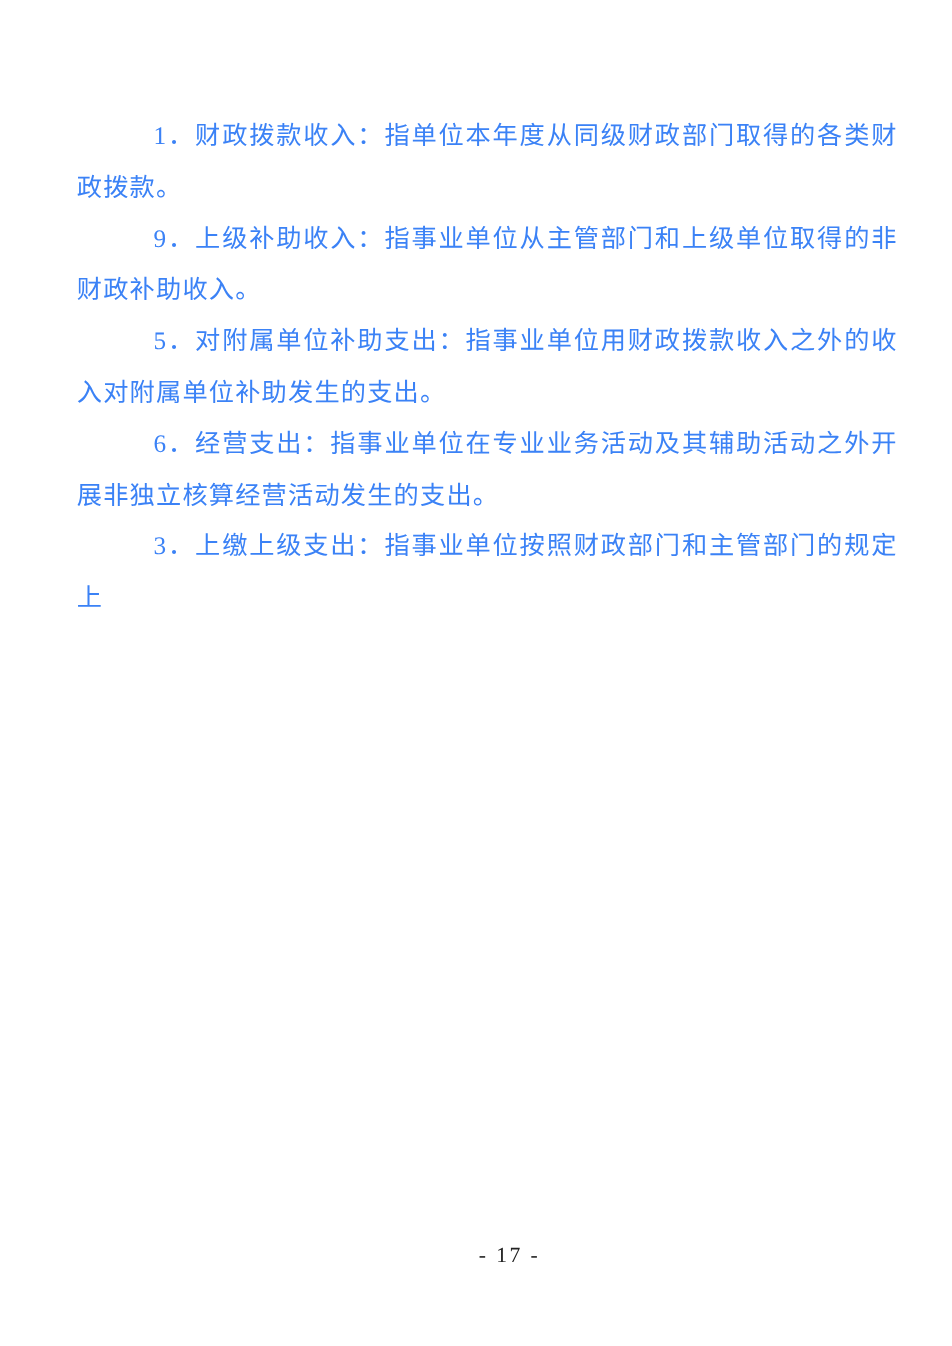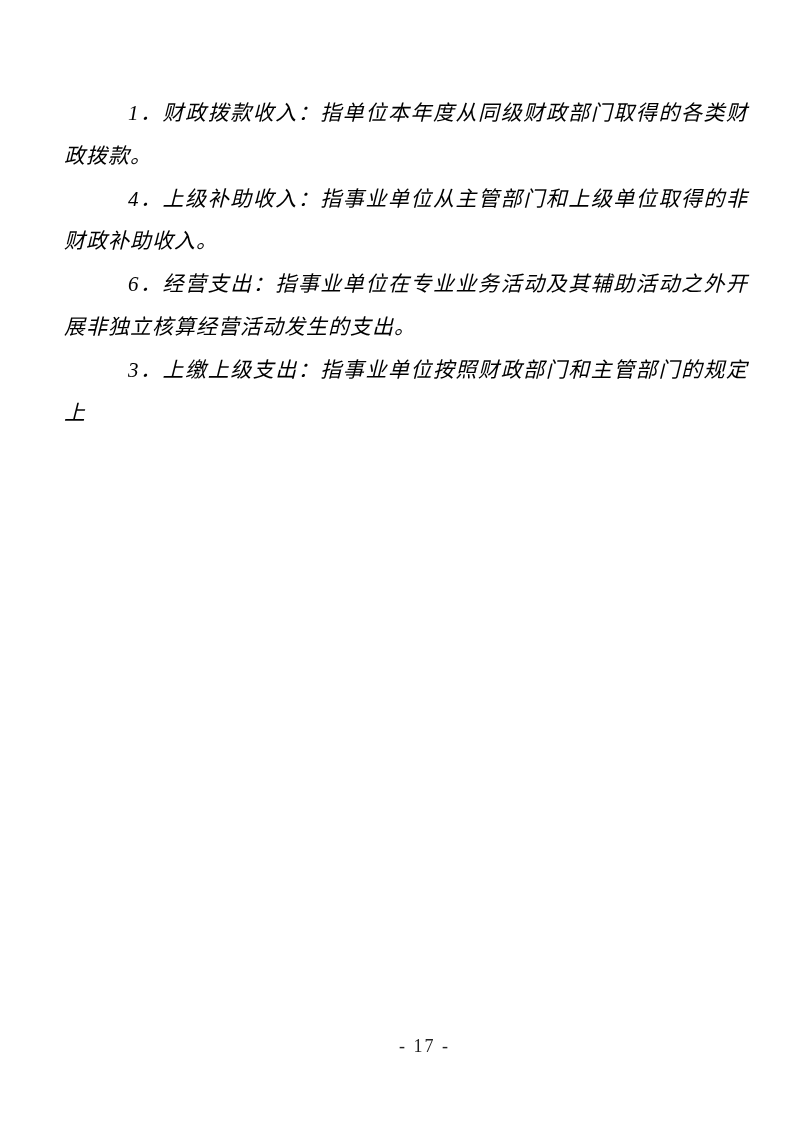--- a/index.html
+++ b/index.html
@@ -25,40 +25,40 @@
   }
   .para {
     margin: 0;
     font-size: 21px;
     line-height: 42.8px;
     letter-spacing: 1px;
     text-indent: 64px;
     text-align: justify;
     text-justify: inter-ideograph;
     word-break: break-all;
-    color: #000000;
-    font-style: italic;
+    color: #3b82f6;
   }
   .page-number {
     position: absolute;
     top: 1036px;
     left: 0;
     width: 100%;
     text-align: center;
     font-size: 18px;
     letter-spacing: 2px;
     color: #222222;
     font-family: "Liberation Serif", "DejaVu Serif", serif;
     margin-left: 28px;
   }
 </style>
 </head>
 <body>
 
 <div class="page">
   <div class="content">
     <p class="para">1．财政拨款收入：指单位本年度从同级财政部门取得的各类财政拨款。</p>
-    <p class="para">4．上级补助收入：指事业单位从主管部门和上级单位取得的非财政补助收入。</p>
+    <p class="para">9．上级补助收入：指事业单位从主管部门和上级单位取得的非财政补助收入。</p>
+    <p class="para">5．对附属单位补助支出：指事业单位用财政拨款收入之外的收入对附属单位补助发生的支出。</p>
     <p class="para">6．经营支出：指事业单位在专业业务活动及其辅助活动之外开展非独立核算经营活动发生的支出。</p>
     <p class="para">3．上缴上级支出：指事业单位按照财政部门和主管部门的规定上</p>
   </div>
   <div class="page-number">- 17 -</div>
 </div>
 
 </body></html>

